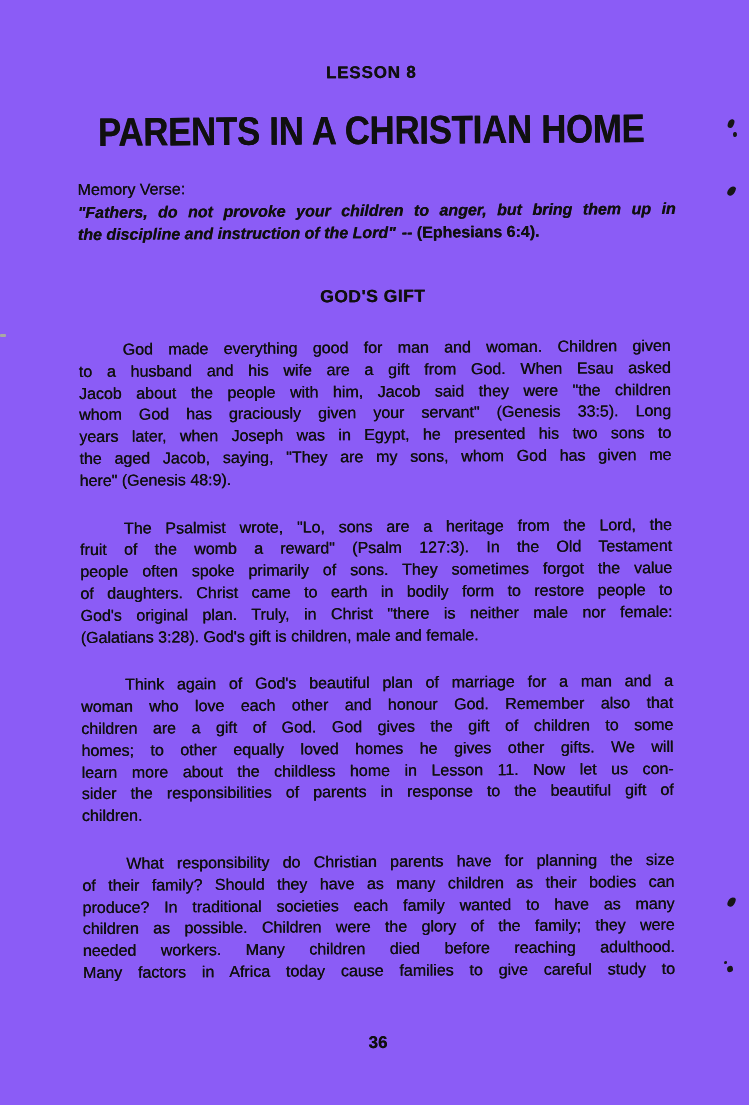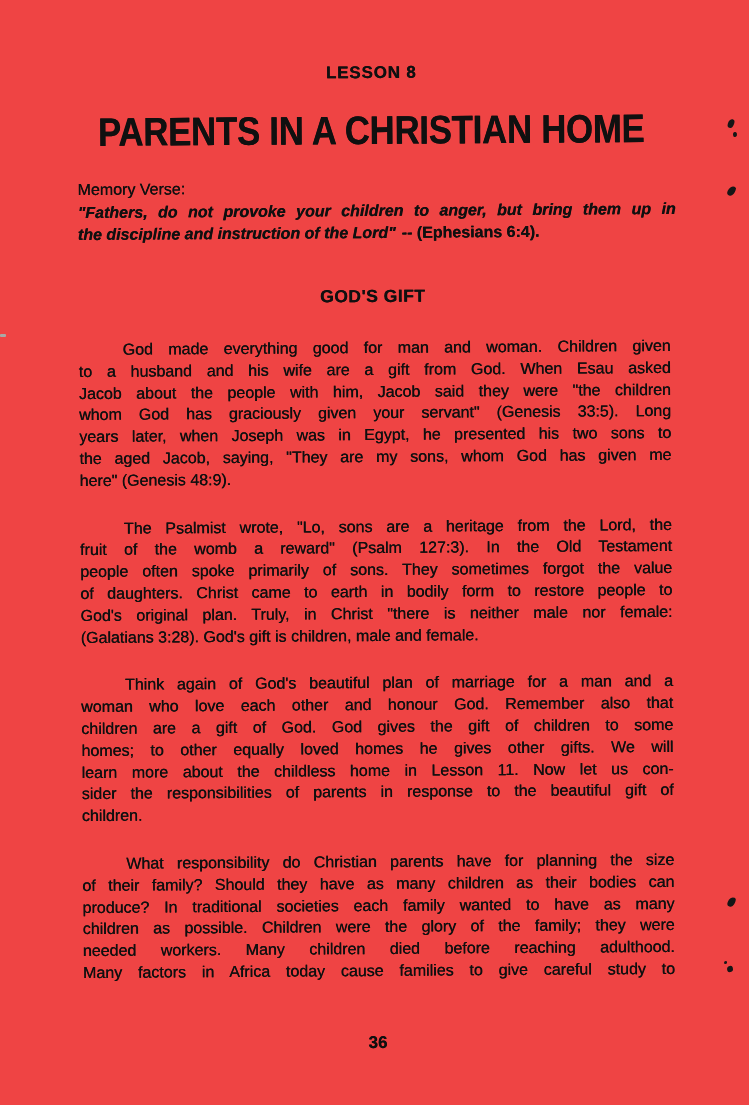--- a/index.html
+++ b/index.html
@@ -1,20 +1,20 @@
 <!DOCTYPE html>
 <html><head>
 <meta charset="utf-8">
 <style>
   html,body { margin:0; padding:0; background:#e8e8e6; }
   .page {
     position:relative;
     width:749px; height:1105px;
     margin:0 auto;
-    background:#ef4444;
+    background:#8b5cf6;
     overflow:hidden;
     color:#101010;
     font-family:"Liberation Sans","DejaVu Sans",sans-serif;
   }
   .sheet {
     position:absolute; inset:0;
     transform:rotate(-0.4deg);
     transform-origin:50% 50%;
     text-shadow:0.35px 0 0 currentColor;
   }

